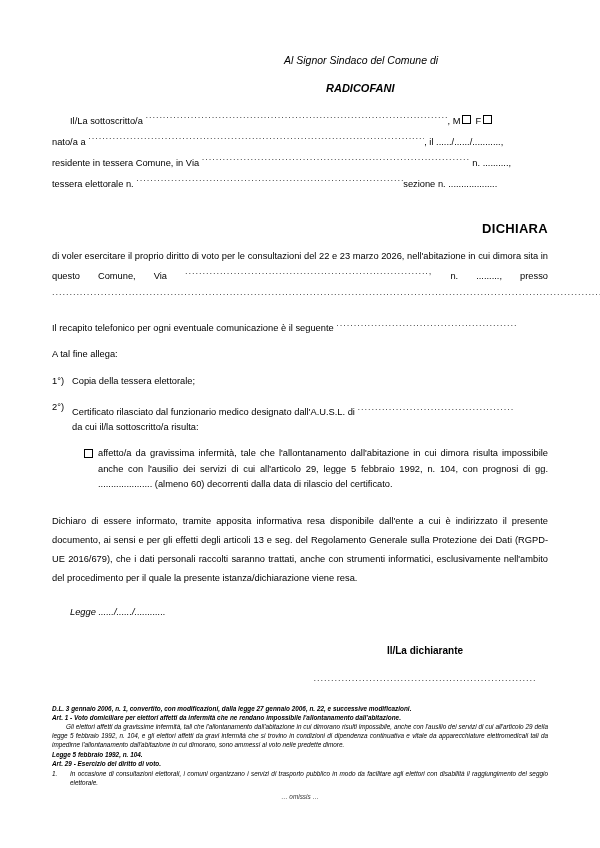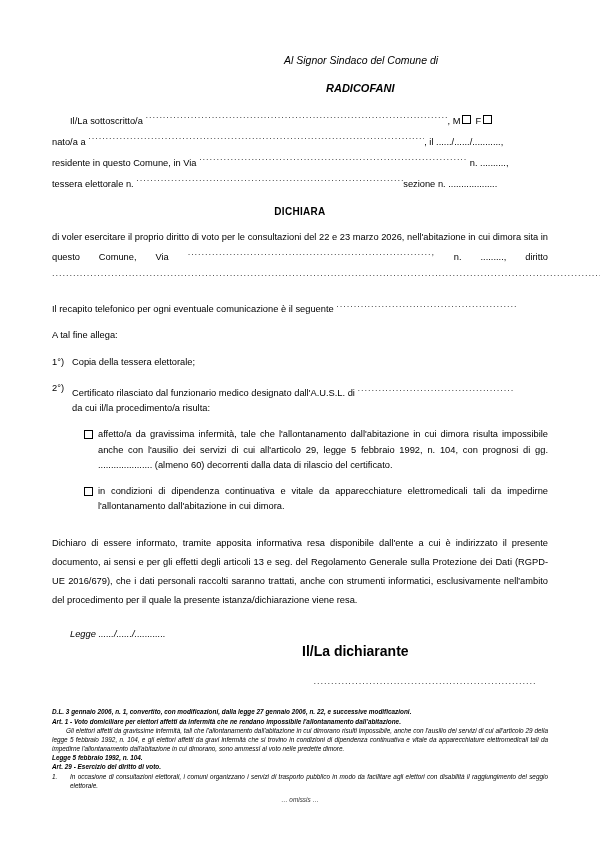--- a/index.html
+++ b/index.html
@@ -84,25 +84,25 @@
   .chk {
     display: inline-block;
     width: 6.5px;
     height: 6.5px;
     border: 1.4px solid #000;
     vertical-align: 0px;
     margin: 0 2px 0 2px;
   }
 
   .dichiara-h {
-    text-align: center;
-    font-weight: bold;
-    font-size: 10px;
+    text-align: right;
+    font-weight: bold;
+    font-size: 13px;
     letter-spacing: 0.3px;
-    margin-top: 14px;
+    margin-top: 29px;
   }
 
   .p-block { margin-top: 13px; }
   .p-block2 { margin-top: 11px; }
 
   
   .allega-item {
     display: flex;
     font-size: 9.3px;
     line-height: 15.2px;
@@ -143,24 +143,24 @@
   }
 
   .data-line {
     font-style: italic;
     font-size: 9.3px;
     margin-top: 19px;
     padding-left: 18px;
   }
 
   .signer {
-    margin-top: 4px;
-    font-weight: bold;
-    font-size: 14px;
-    text-align: left;
+    margin-top: 28px;
+    font-weight: bold;
+    font-size: 10px;
+    text-align: center;
     padding-left: 250px;
   }
   .sign-dots {
     margin-top: 17px;
     text-align: center;
     padding-left: 250px;
     font-size: 9.3px;
     color: #444;
     letter-spacing: 0.9px;
     overflow: hidden;
@@ -221,73 +221,67 @@
       <span>M</span><span class="chk"></span>
       <span>F</span><span class="chk"></span>
     </div>
 
     <div class="fieldline">
       <span>nato/a a</span>
       <span class="dots" style="width:336px">..........................................................................................................................................</span><span>, il ....../....../...........,</span>
     </div>
 
     <div class="fieldline">
-      <span>residente in questo Comune, in Via</span>
+      <span>residente in tessera Comune, in Via</span>
       <span class="dots" style="width:268px">...................................................................................................</span><span> n. ..........,</span>
     </div>
 
     <div class="fieldline">
       <span>tessera elettorale n.</span>
       <span class="dots" style="width:267px">..............................................................................................</span><span>sezione n. ...................</span>
     </div>
 
   </div>
 
   <div class="dichiara-h">DICHIARA</div>
 
   <div class="body-txt just p-block">
     <span>di voler esercitare il proprio diritto di voto per le consultazioni del 22 e 23 marzo 2026, nell'abitazione in cui dimora sita in questo Comune, Via</span>
-    <span class="dots">......................................................................,</span><span> n. .........,  diritto</span>
+    <span class="dots">......................................................................,</span><span> n. .........,  presso</span>
     <span class="dots">...............................................................................................................................................................</span>
   </div>
 
   <div class="body-txt p-block2">
     <span>Il recapito telefonico per ogni eventuale comunicazione è il seguente</span>
     <span class="dots">....................................................</span>
   </div>
 
   <div class="body-txt p-block2">A tal fine allega:</div>
 
   <div class="allega-item">
     <div class="allega-num">1°)</div>
     <div class="allega-body">Copia della tessera elettorale;</div>
   </div>
 
   <div class="allega-item">
     <div class="allega-num">2°)</div>
     <div class="allega-body">
       <span>Certificato rilasciato dal funzionario medico designato dall'A.U.S.L. di</span>
       <span class="dots">.............................................</span>
-      <div>da cui il/la procedimento/a risulta:</div>
+      <div>da cui il/la sottoscritto/a risulta:</div>
     </div>
   </div>
 
   <div class="cbitem">
     <div class="box">
         <i></i>
       </div>
     <div class="txt">affetto/a da gravissima infermità, tale che l'allontanamento dall'abitazione in cui dimora risulta impossibile anche con l'ausilio dei servizi di cui all'articolo 29, legge 5 febbraio 1992, n. 104, con prognosi di gg. ..................... (almeno 60) decorrenti dalla data di rilascio del certificato.</div>
   </div>
 
-  <div class="cbitem">
-    <div class="box">
-        <i></i>
-      </div>
-    <div class="txt">in condizioni di dipendenza continuativa e vitale da apparecchiature elettromedicali tali da impedirne l'allontanamento dall'abitazione in cui dimora.</div>
-  </div>
 
   <div class="privacy">Dichiaro di essere informato, tramite apposita informativa resa disponibile dall'ente a cui è indirizzato il presente documento, ai sensi e per gli effetti degli articoli 13 e seg. del Regolamento Generale sulla Protezione dei Dati (RGPD-UE 2016/679), che i dati personali raccolti saranno trattati, anche con strumenti informatici, esclusivamente nell'ambito del procedimento per il quale la presente istanza/dichiarazione viene resa.</div>
 
   <div class="data-line">Legge ....../....../............</div>
   <div class="signer">Il/La dichiarante</div>
   <div class="sign-dots">................................................................</div>
 
   <div class="notes">
     <div class="note-b">D.L. 3 gennaio 2006, n. 1, convertito, con modificazioni, dalla legge 27 gennaio 2006, n. 22, e successive modificazioni.</div>
     <div class="note-b">Art. 1 - Voto domiciliare per elettori affetti da infermità che ne rendano impossibile l'allontanamento dall'abitazione.</div>

